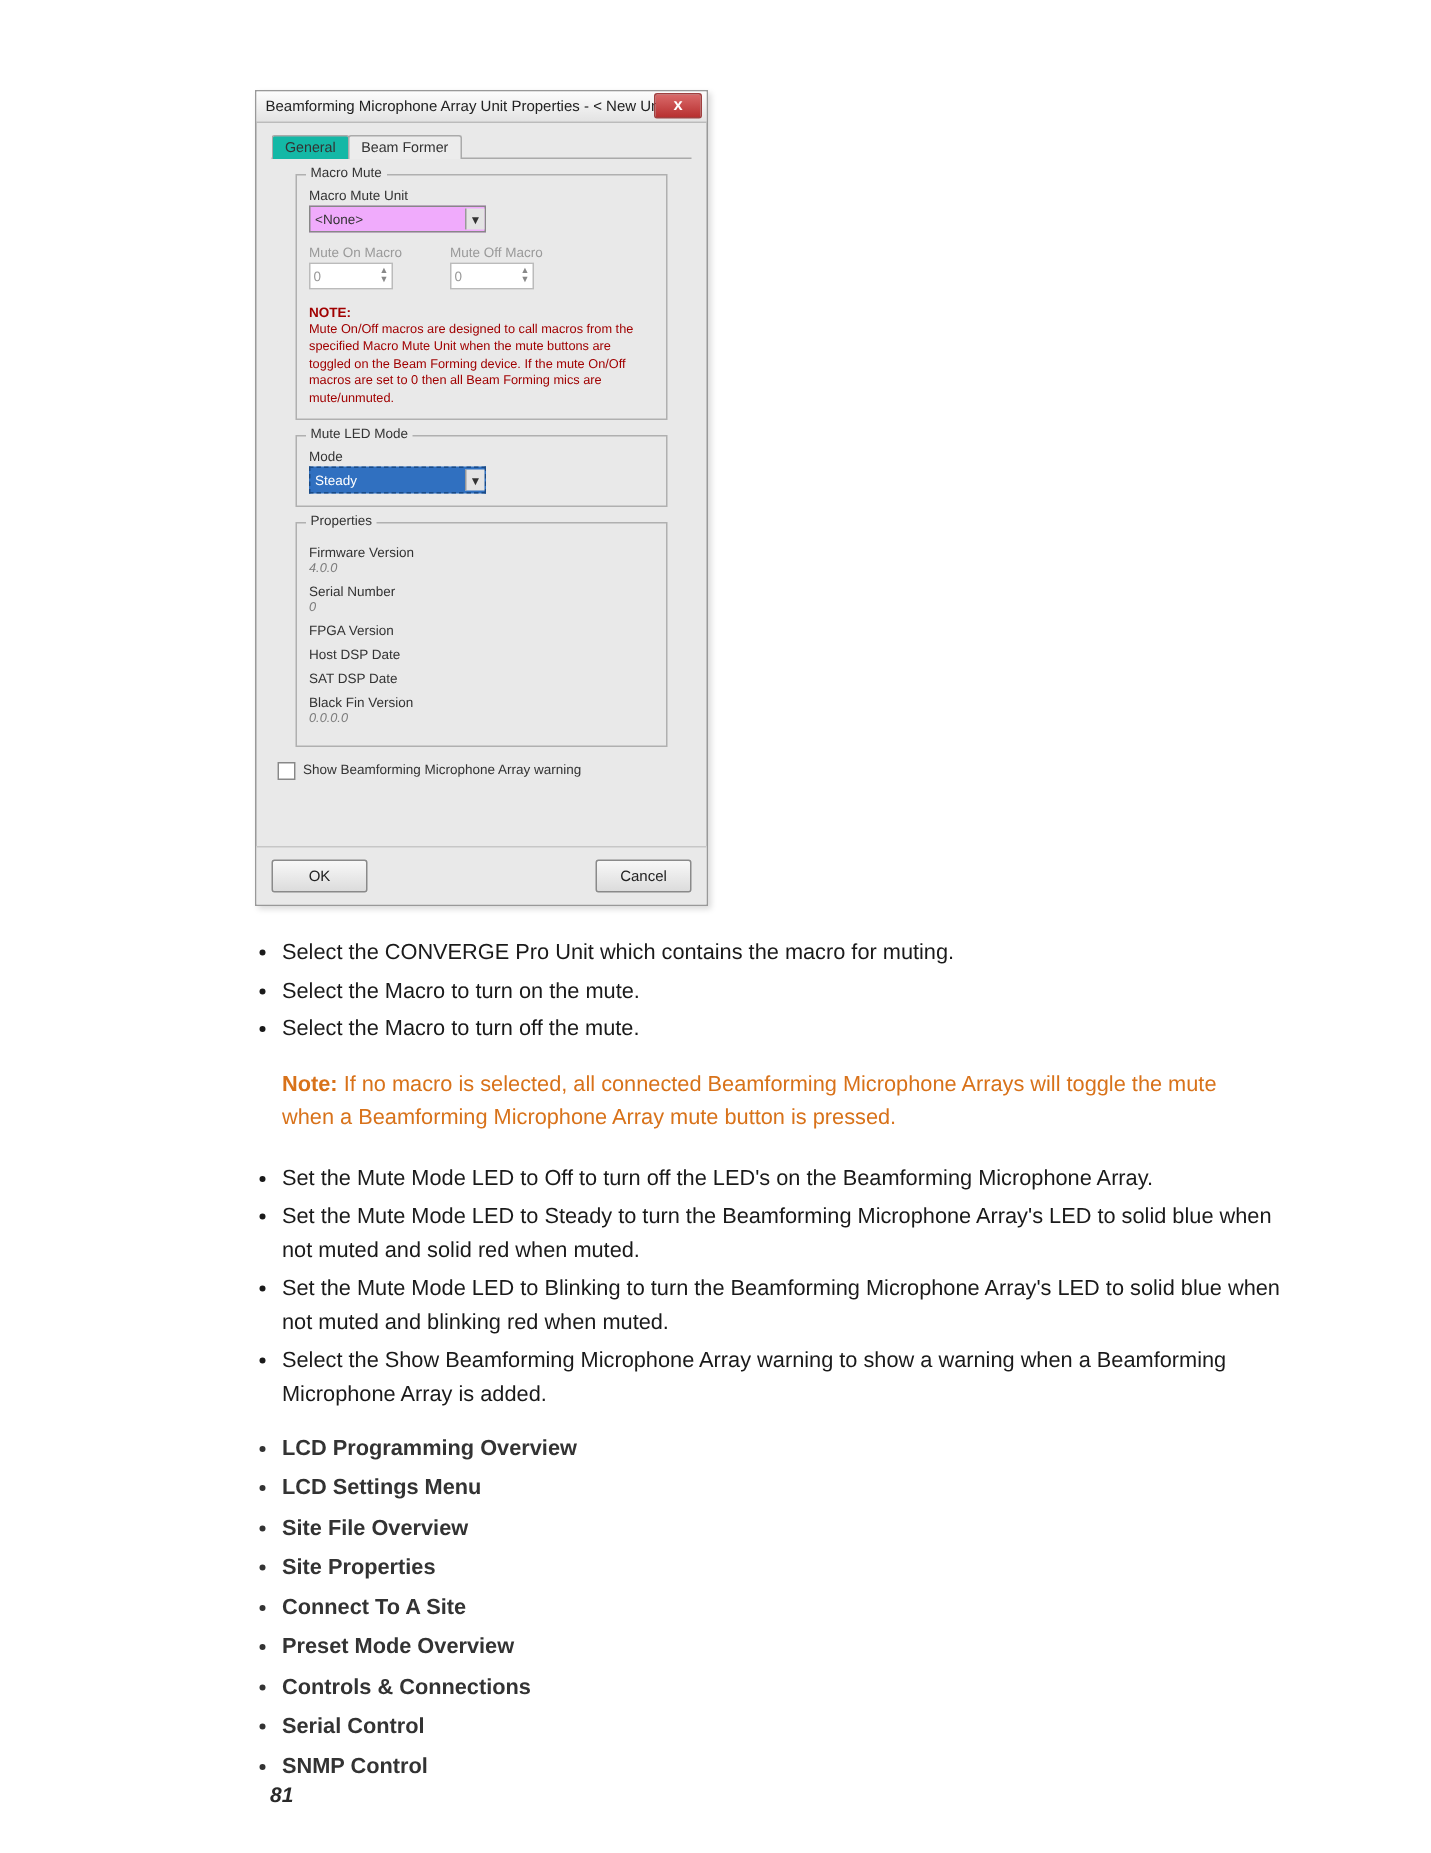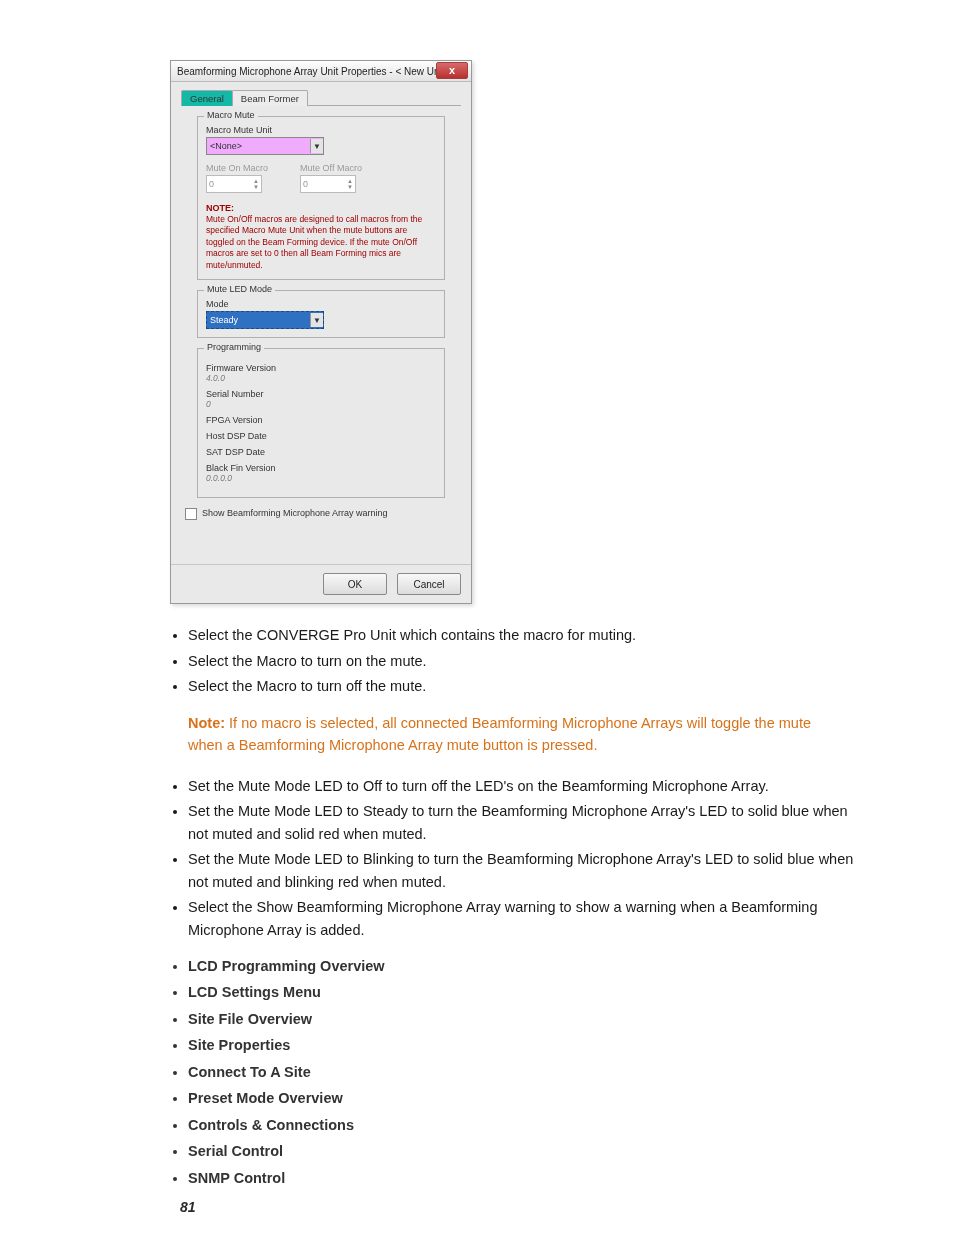--- a/index.html
+++ b/index.html
@@ -24,34 +24,34 @@
   .row{display:flex;gap:32px;margin-top:8px}
   .spinner{display:flex;align-items:center;width:50px;height:16px;border:1px solid #bbb;background:#fff;padding:0 2px;color:#999;font-size:9px;justify-content:space-between}
   .spin-btns{display:flex;flex-direction:column;gap:0;font-size:6px;line-height:6px;color:#888}
   .note-label{color:#a00000;font-weight:bold;font-size:9px}
   .note-body{color:#a00000;font-size:8.5px;line-height:1.35;margin-top:1px}
   .info-item{margin:6px 0}
   .info-lbl{font-size:9px;color:#333}
   .info-val{font-size:8.5px;font-style:italic;color:#7b7b7b}
   .chk-row{display:flex;align-items:flex-start;gap:5px;margin:6px 0 40px 4px}
   .chk{width:10px;height:10px;border:1px solid #888;background:#fff;display:inline-block}
-  .btnrow{display:flex;justify-content:flex-end;gap:10px;padding:8px 10px;border-top:1px solid #c7c7c7;background:#e9e9e9}
+  .btnrow{display:flex;justify-content:space-between;gap:0;padding:8px 10px;border-top:1px solid #c7c7c7;background:#e9e9e9}
   .btn{min-width:62px;height:20px;border:1px solid #8a8a8a;border-radius:2px;background:linear-gradient(#f8f8f8,#dcdcdc);font-size:10px;display:flex;align-items:center;justify-content:center;color:#222}
 
   .doc{font-size:14.5px;line-height:1.55;color:#1a1a1a}
   ul.bullets{margin:4px 0 14px 0;padding-left:18px}
   ul.bullets li{margin:3px 0}
   .notebox{margin:14px 0 18px 18px;max-width:640px}
   .note-label-doc{color:#d8721a;font-weight:bold}
   .note-text-doc{color:#d8721a}
   .para{margin:16px 0 10px -50px;font-size:14.5px}
   .ital{font-style:italic}
   ul.linklist{margin:6px 0 0 0;padding-left:18px;font-weight:bold;color:#333}
   ul.linklist li{margin:4px 0}
-  .pagenum{position:absolute;bottom:20px;left:180px;font-weight:bold;font-style:italic;font-size:14px;color:#2a2a2a}
+  .pagenum{position:absolute;bottom:31px;left:180px;font-weight:bold;font-style:italic;font-size:14px;color:#2a2a2a}
   b{font-weight:normal}
 </style>
 </head>
 <body>
 
 <div class="page">
 
   <div class="dialog">
     <div class="titlebar">
       <span class="titlebar-text">Beamforming Microphone Array Unit Properties - &lt; New Unit&gt;</span>
@@ -103,21 +103,21 @@
       <div class="fieldset">
         <span class="legend">Mute LED Mode</span>
         <div class="lbl">Mode</div>
         <div class="select selected">
           <span>Steady</span>
           <span class="caret" style="background:#e4e4e4;color:#333">▼</span>
         </div>
       </div>
 
       <div class="fieldset">
-        <span class="legend">Programming</span>
+        <span class="legend">Properties</span>
         <div class="info-item">
             <div class="info-lbl">Firmware Version</div>
             <div class="info-val">4.0.0</div>
           </div>
         <div class="info-item">
             <div class="info-lbl">Serial Number</div>
             <div class="info-val">0</div>
           </div>
         <div class="info-item">
             <div class="info-lbl">FPGA Version</div>

